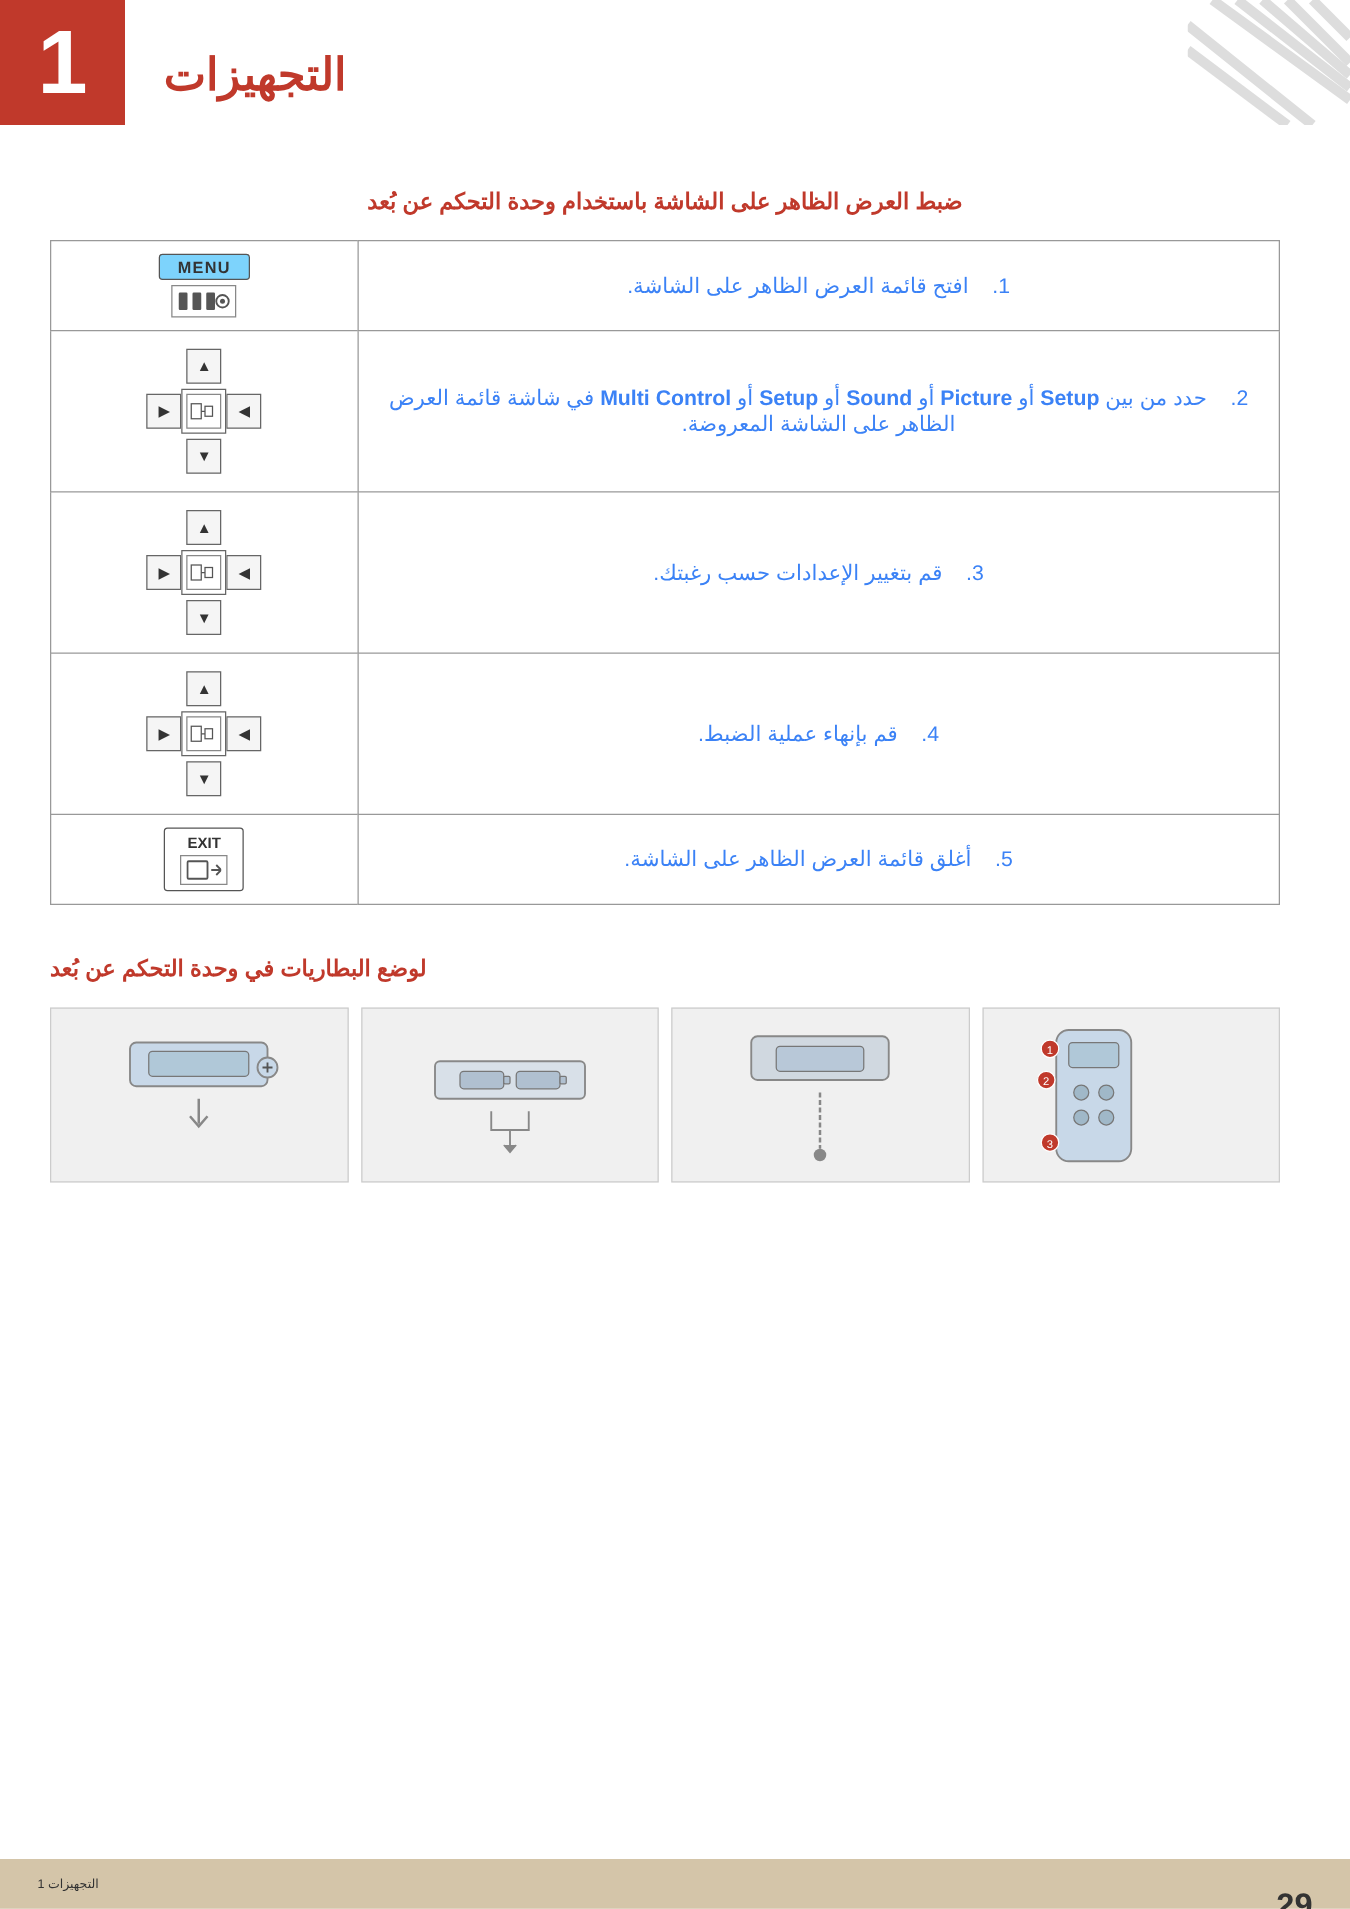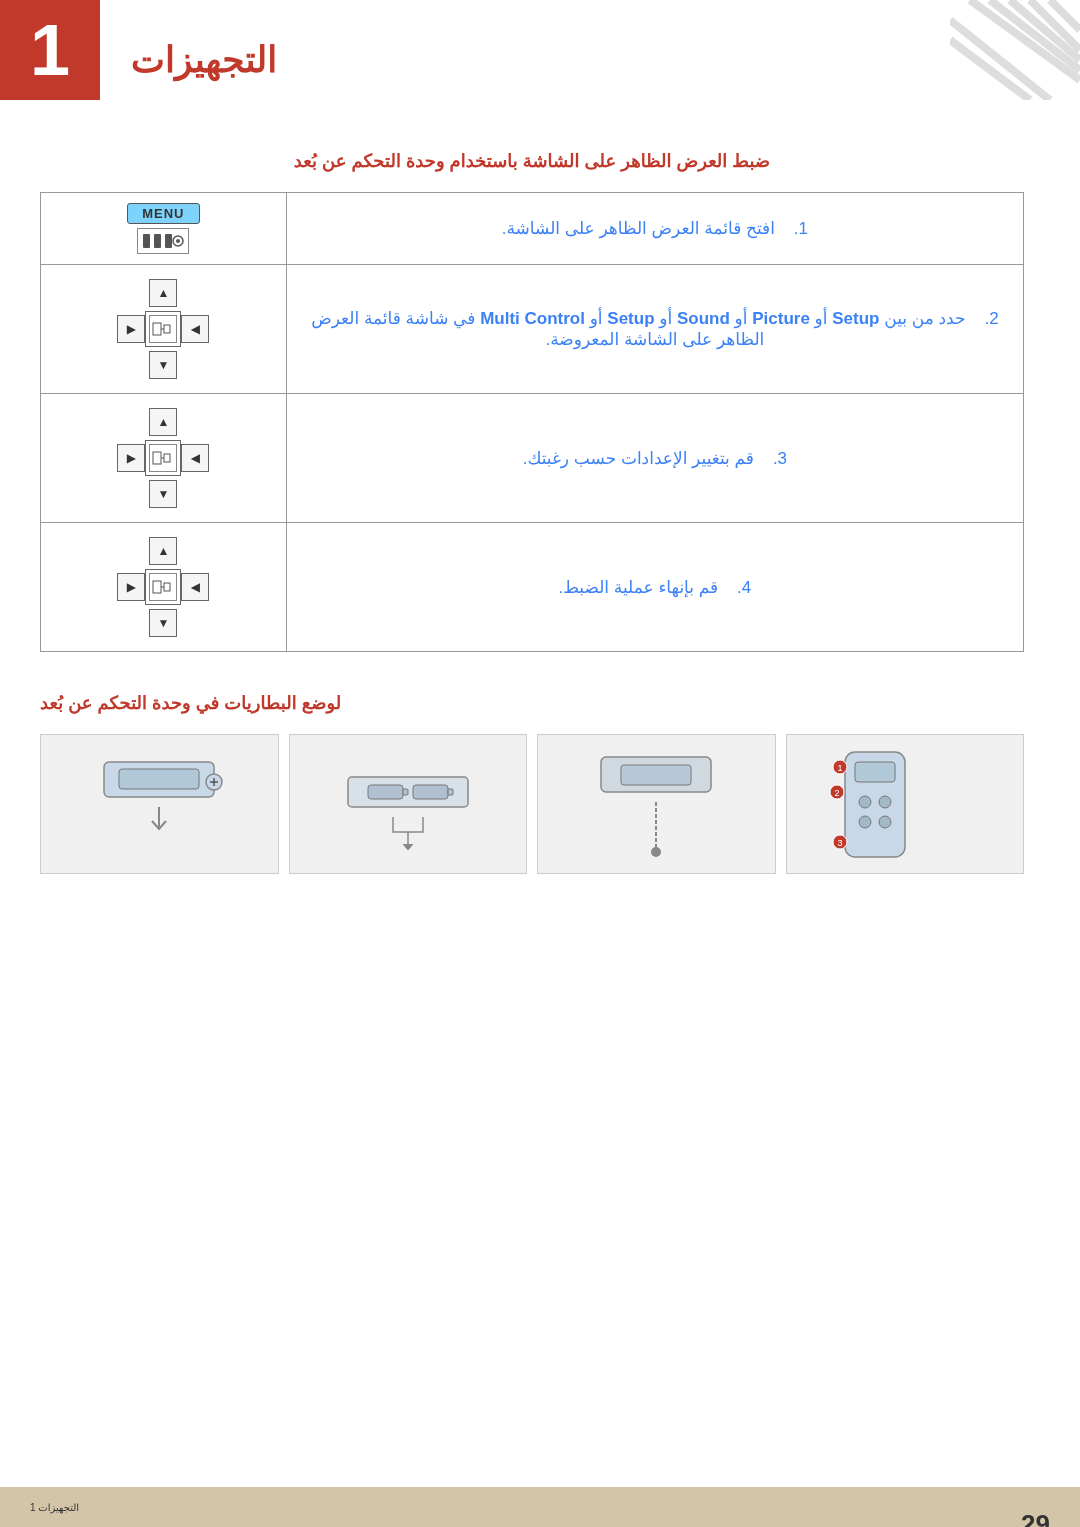--- a/index.html
+++ b/index.html
@@ -334,20 +334,40 @@
           </div>
           <div class="dpad-row">
             <div style="width:36px;height:36px;"></div>
             <div class="dpad-btn">▼</div>
             <div style="width:36px;height:36px;"></div>
           </div>
         </div>
       </td>
     </tr>
 
+    <tr>
+      <td class="step-text-cell">
+        <span>5.&nbsp;&nbsp;&nbsp;&nbsp;أغلق قائمة العرض الظاهر على الشاشة.</span>
+      </td>
+      <td class="step-icon-cell">
+
+        <div style="display:flex;flex-direction:column;align-items:center;gap:4px;">
+          <div style="border:1.5px solid #555;border-radius:3px;padding:4px 12px;">
+            <div style="font-size:12px;font-weight:bold;color:#333;text-align:center;">EXIT</div>
+            <div style="width:38px;height:24px;border:1.5px solid #888;margin-top:3px;display:flex;align-items:center;justify-content:center;background:#fff;">
+              <svg width="28" height="18" xmlns="http://www.w3.org/2000/svg">
+                <rect x="1" y="2" width="16" height="14" fill="none" stroke="#555" stroke-width="1.5" rx="1"></rect>
+                <line x1="20" y1="9" x2="27" y2="9" stroke="#555" stroke-width="1.5"></line>
+                <polyline points="24,5 28,9 24,13" fill="none" stroke="#555" stroke-width="1.5"></polyline>
+              </svg>
+            </div>
+          </div>
+        </div>
+      </td>
+    </tr>
   </tbody>
     </table>
 
   <div class="battery-section-title">لوضع البطاريات في وحدة التحكم عن بُعد</div>
 
   <div class="battery-images-row">
 
     <div class="battery-img-box">
       <svg width="180" height="135" viewBox="0 0 180 135" xmlns="http://www.w3.org/2000/svg">
 

